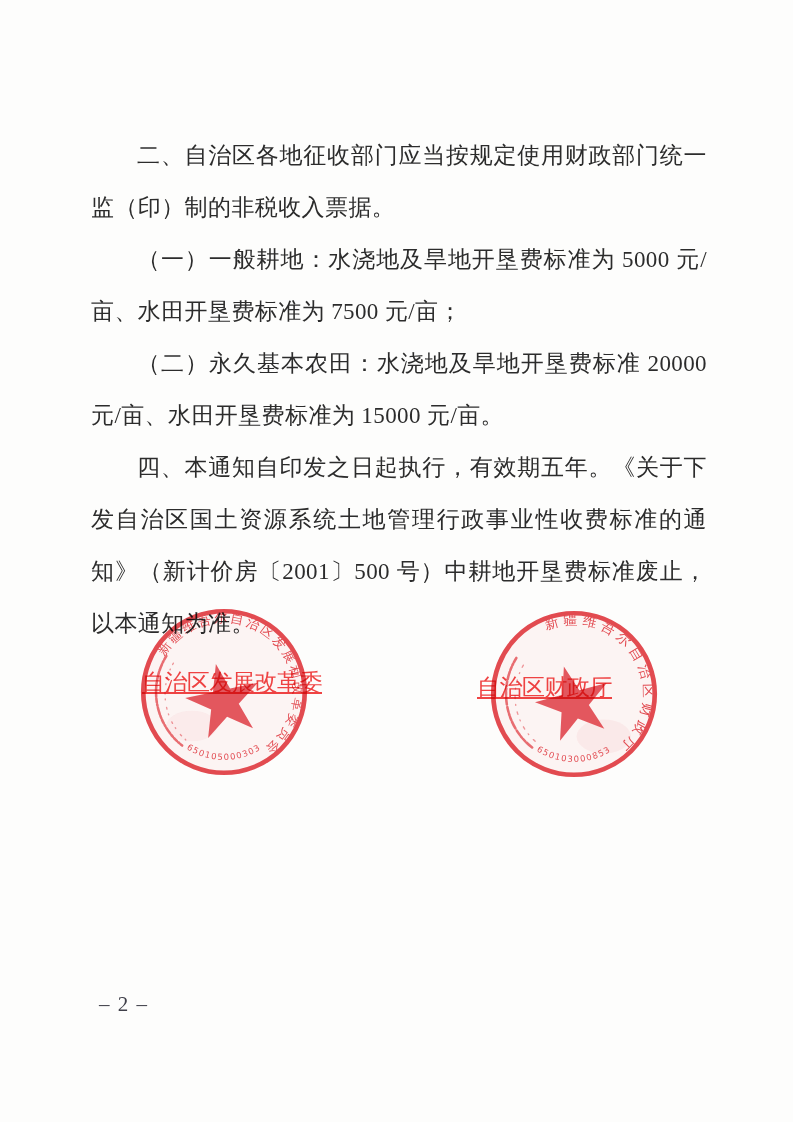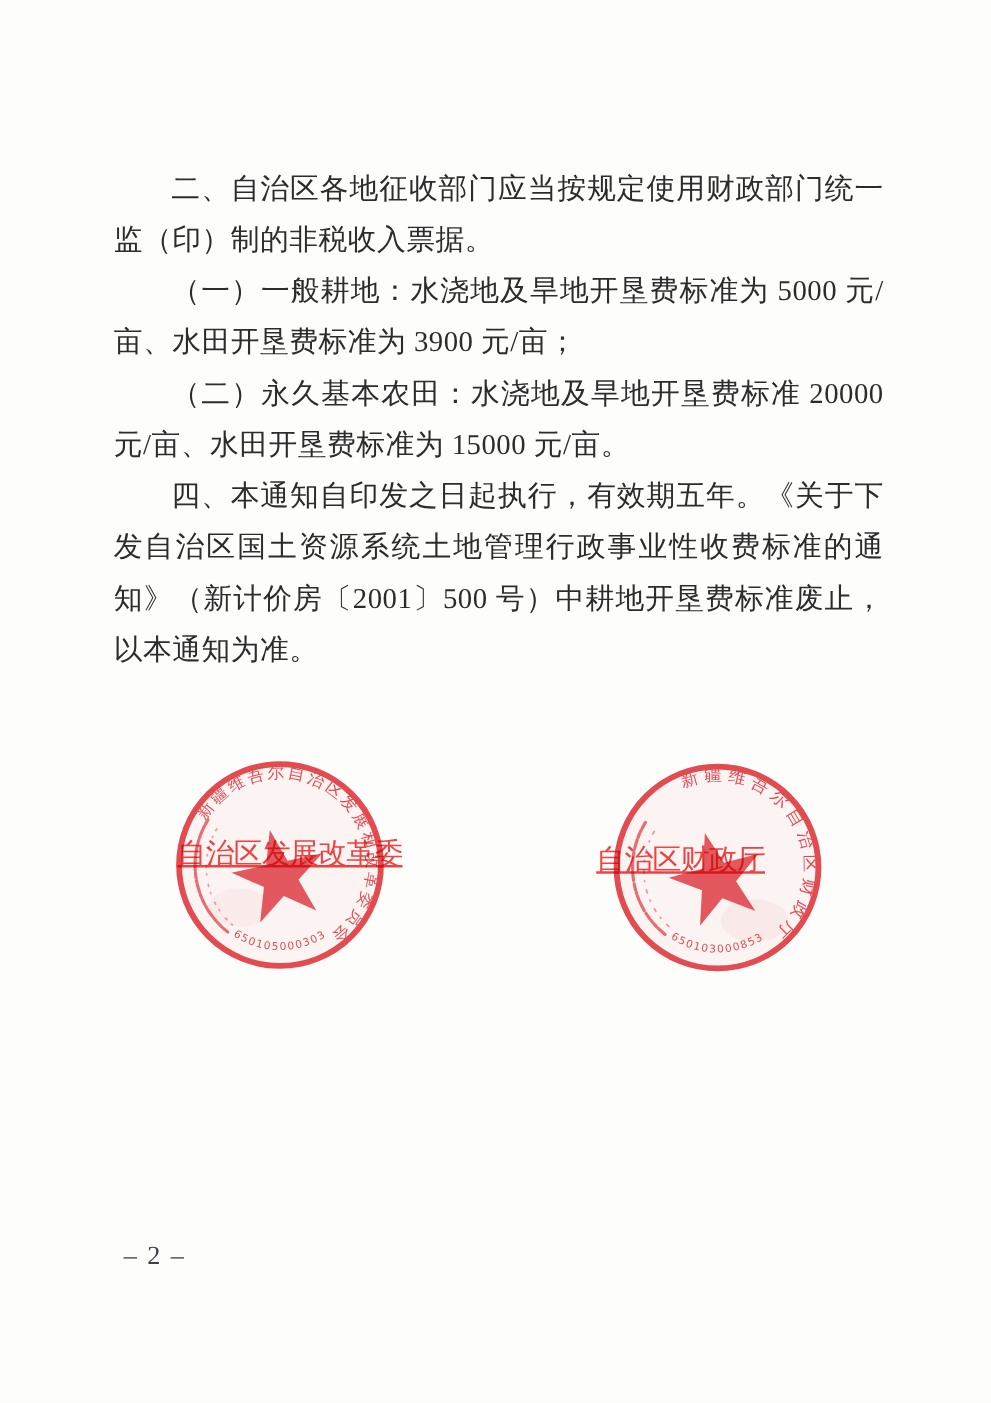--- a/index.html
+++ b/index.html
@@ -12,21 +12,21 @@
     position: relative;
     width: 793px; height: 1122px;
     background: #fdfdfc;
     overflow: hidden;
     color: #2c2c2c;
   }
   .doc-body {
     position: absolute;
     left: 91px; top: 130px; width: 616px;
     font-size: 23px;
-    line-height: 41px;
+    line-height: 52px;
     letter-spacing: 0.4px;
     text-align: justify;
   }
   .doc-body p { margin: 0; text-indent: 2em; }
 
   .sig-text {
     position: absolute;
     font-size: 23px;
     color: #ef4444;
     white-space: nowrap;
@@ -58,21 +58,21 @@
   .ring-cn   { font-family: "Liberation Serif", "DejaVu Serif", serif; }
   .ring-code { font-family: "DejaVu Sans", sans-serif; }
 </style>
 </head>
 <body>
 
 <div class="page">
 
   <main class="doc-body">
     <p>二、自治区各地征收部门应当按规定使用财政部门统一监（印）制的非税收入票据。</p>
-    <p>（一）一般耕地：水浇地及旱地开垦费标准为 5000 元/亩、水田开垦费标准为 3900 元/亩；</p>
+    <p>（一）一般耕地：水浇地及旱地开垦费标准为 5000 元/亩、水田开垦费标准为 7500 元/亩；</p>
     <p>（二）永久基本农田：水浇地及旱地开垦费标准 20000 元/亩、水田开垦费标准为 15000 元/亩。</p>
     <p>四、本通知自印发之日起执行，有效期五年。《关于下发自治区国土资源系统土地管理行政事业性收费标准的通知》（新计价房〔2001〕500 号）中耕地开垦费标准废止，以本通知为准。</p>
   </main>
 
   <span class="sig-text" id="agency-left">自治区发展改革委</span>
 
   <svg class="seal-svg" id="seal-left" viewBox="0 0 200 200" xmlns="http://www.w3.org/2000/svg">
     <defs>
       <path id="arcL-top" d="M 29,59 A 82,82 0 1 1 147,167.2" fill="none"></path>
       <path id="arcL-bottom" d="M 54.1,165.5 A 80,80 0 0 0 145.9,165.5" fill="none"></path>

